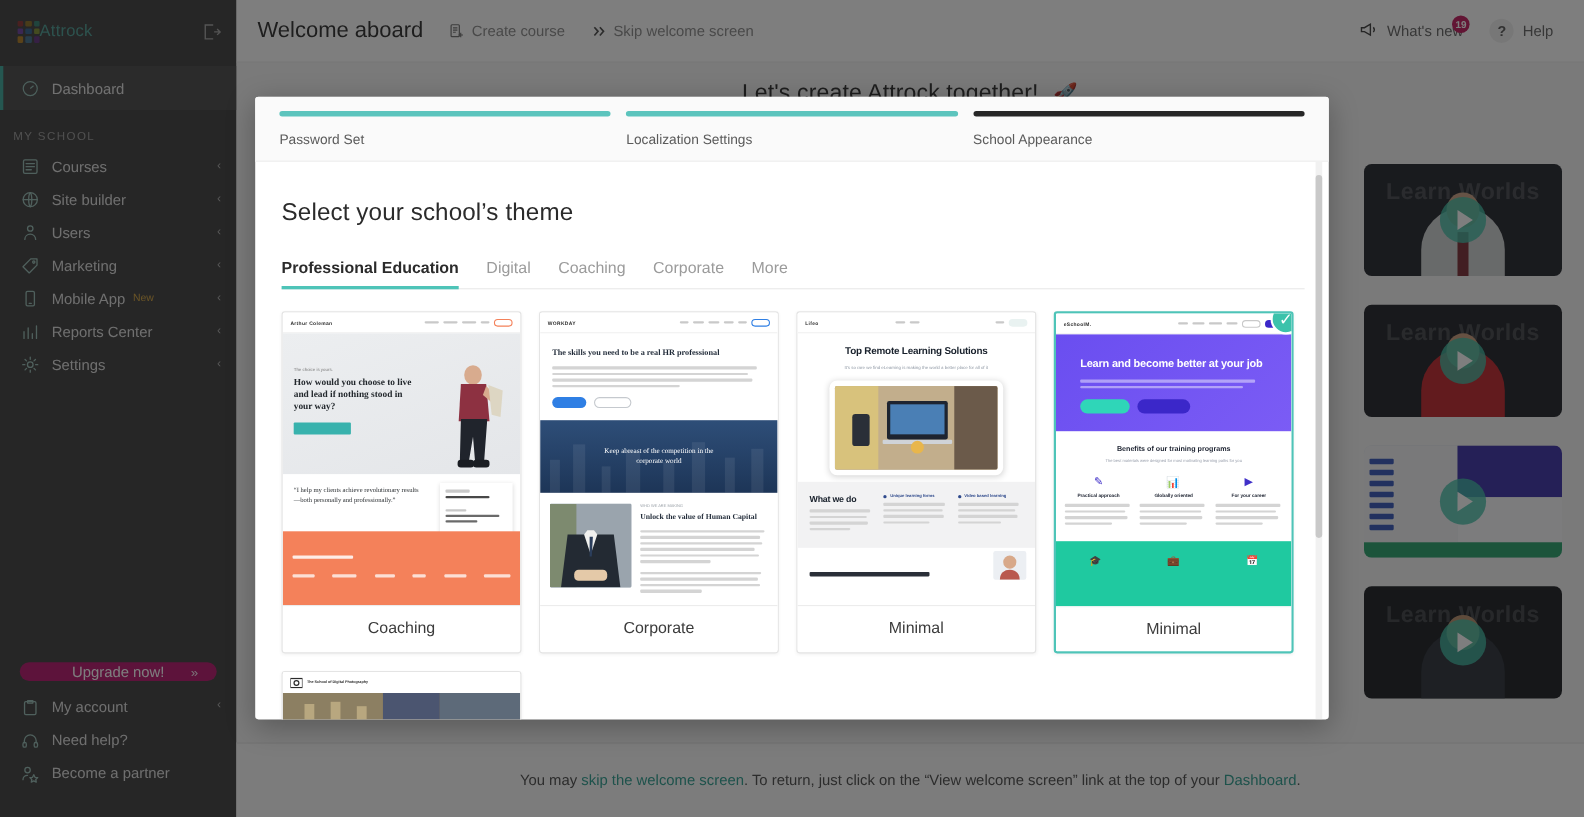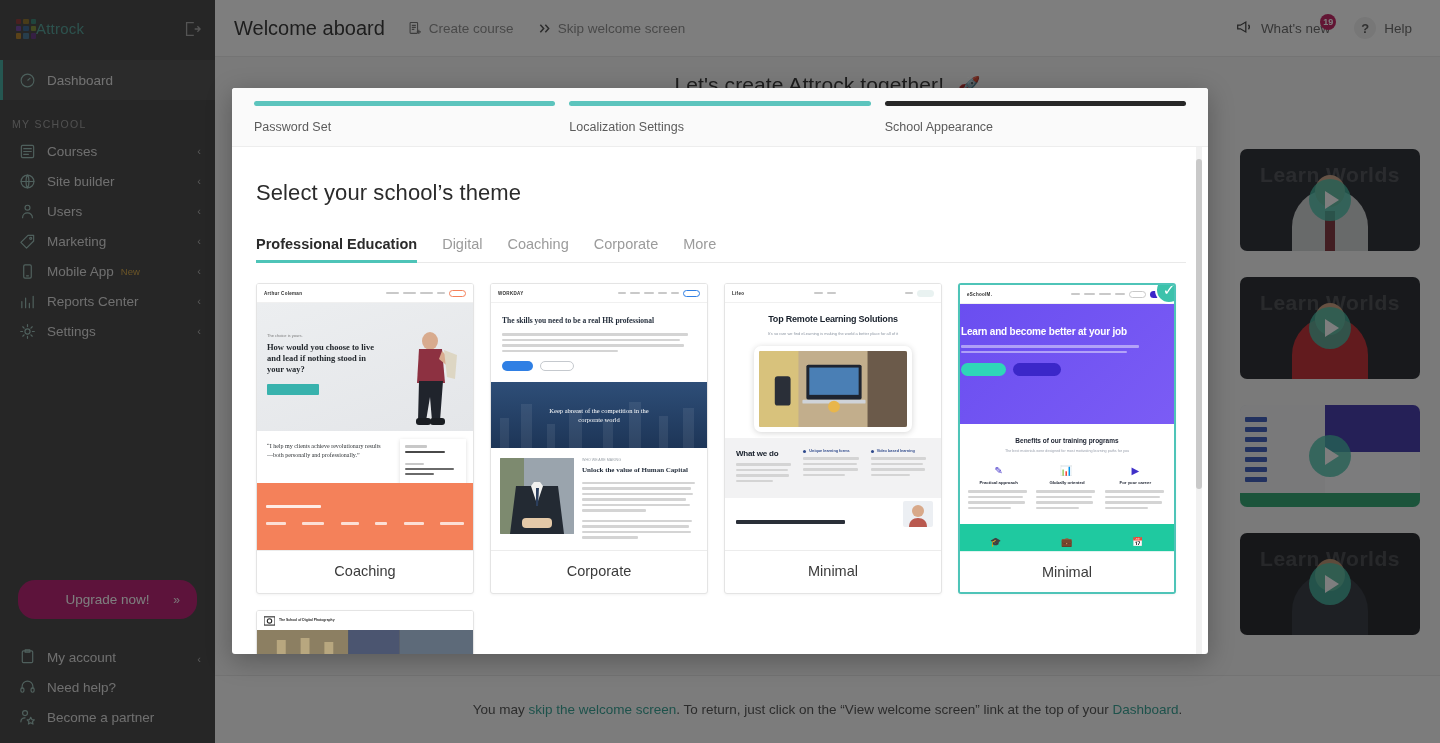--- a/index.html
+++ b/index.html
@@ -58,29 +58,29 @@
   .sb-item .lbl { flex: 1; white-space: nowrap; }
   .sb-item .chev { color: #a9a9a9; font-size: 11px; }
   .sb-badge-new {
     font-size: 9.5px; color: #d0a03c; margin-left: -4px;
   }
   .sb-ico { width: 17px; height: 17px; flex: none; display:block; opacity:.85;}
   .sb-ico svg { display:block; }
 
   .sb-bottom { position: absolute; left: 0; right: 0; bottom: 18px; }
   .sb-upgrade {
-    margin: 0 18px 16px 18px; height: 39px; border-radius: 17px;
+    margin: 0 18px 16px 18px; height: 17px; border-radius: 17px;
     background: #b5136c; color: #fff; display: flex; align-items: center;
     justify-content: center; position: relative; font-size: 13.5px;
   }
   .sb-upgrade .arrows {
     position: absolute; right: 17px; font-size: 12px; opacity: .9;
   }
   .sb-b-item {
-    height: 30px; display: flex; align-items: flex-end; gap: 11px;
+    height: 30px; display: flex; align-items: flex-start; gap: 11px;
     padding: 0 14px 0 19px; font-size: 13.5px; color: #dedede;
   }
   .sb-b-item .lbl { flex: 1; }
   .sb-b-item .chev { color: #a9a9a9; font-size: 11px; }
 
   
   #header {
     position: absolute; left: 215px; top: 0; right: 0; height: 57px;
     background: #ffffff; border-bottom: 1px solid #e8e8e8;
     display: flex; align-items: center; padding: 0 18px 0 19px;
@@ -311,22 +311,22 @@
   .c3-cols h4 { font-size: 8px; color: #18202b; font-weight: 700; margin-bottom: 5px; letter-spacing:-.2px;}
   .c3-cols .col { flex: 1; }
   .c3-cols .ft { font-size: 3.8px; color: #2f4a8c; font-weight: 700; margin-bottom: 4px; display:flex; gap:3px; align-items:center;}
   .c3-cols .ft b { width:3px; height:3px; background:#2f4a8c; border-radius:50%; display:block;}
   .c3-last { padding: 9px 11px 0 11px; position: relative; height: 34px;}
   .c3-ava { position: absolute; right: 8px; top: 3px; width: 30px; height: 26px; background: #eceff3; border-radius: 2px;}
 
   
   .c4-nav { background:#fff; }
   .c4-hero {
-    height: 120px; background: linear-gradient(135deg,#6a4ef0,#7b5cf5);
-    padding: 21px 11px 0 1px; position: relative; overflow: hidden;
+    height: 88px; background: linear-gradient(135deg,#6a4ef0,#7b5cf5);
+    padding: 21px 11px 0 22px; position: relative; overflow: hidden;
   }
   .c4-hero h3 { font-size: 10px; line-height: 13px; color: #fff; font-weight: 700; letter-spacing:-.2px; position:relative; z-index:2;}
   .c4-hero .lnn { height: 2.5px; background: rgba(255,255,255,.45); border-radius:1px; margin-bottom:3px; position:relative; z-index:2;}
   .c4-hero .btns { display: flex; gap: 7px; margin-top: 10px; position:relative; z-index:2;}
   .c4-hero .bb1 { width: 45px; height: 13px; border-radius: 7px; background: #2fd6b8;}
   .c4-hero .bb2 { width: 48px; height: 13px; border-radius: 7px; background: #3b27c9;}
   .c4-ben { padding: 13px 8px 12px 8px; text-align: center; background:#fff;}
   .c4-ben h4 { font-size: 6.5px; color: #1c2230; font-weight: 700; }
   .c4-ben .sb { font-size: 3.7px; color: #9aa0ad; margin-top: 5px;}
   .c4-3 { display: flex; gap: 7px; margin-top: 12px; }

